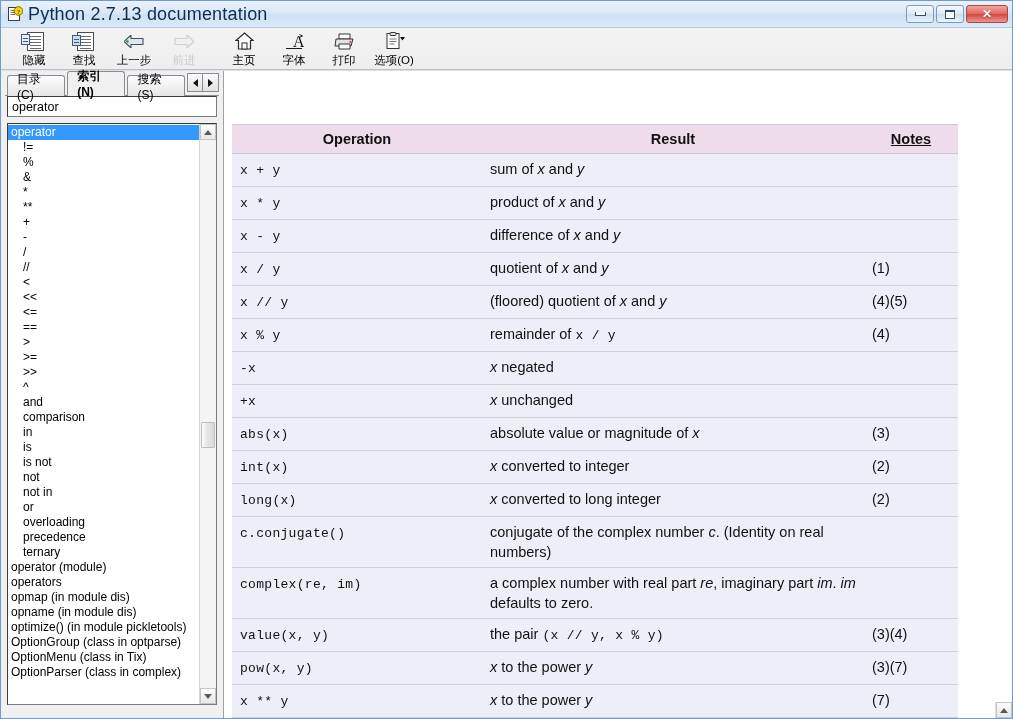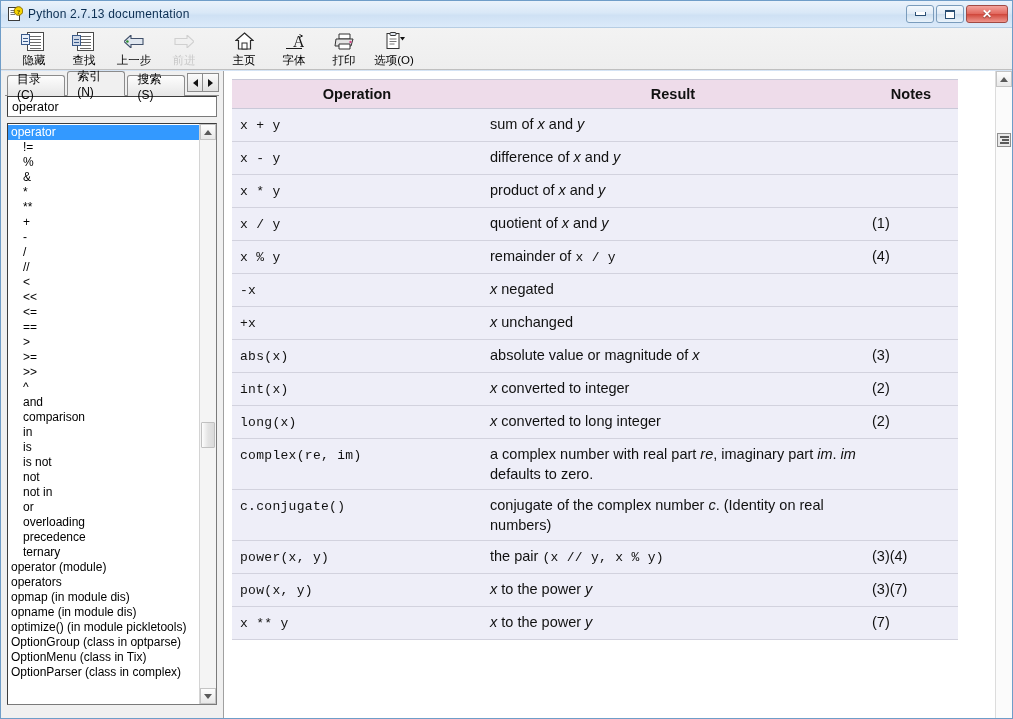--- a/index.html
+++ b/index.html
@@ -26,21 +26,21 @@
     display: flex; align-items: center;
     padding-left: 6px;
     background: linear-gradient(180deg,#eaf2fb 0%, #d9e8f7 45%, #cfe1f4 55%, #dbeafa 100%);
     border-bottom: 1px solid #b6cde3;
   }
   #title-icon {
     width: 16px; height: 16px; margin-right: 5px;
     position: relative; flex: 0 0 auto;
   }
   #title-text {
-    font-size: 12px; color: #0b2e52;
+    font-size: 18px; color: #0b2e52;
     letter-spacing: .2px; white-space: nowrap;
   }
   #win-buttons {
     margin-left: auto; display: flex; gap: 2px;
     padding-right: 4px;
   }
   .winbtn {
     width: 28px; height: 18px;
     border: 1px solid #7a9cbc;
     border-radius: 3px;
@@ -130,21 +130,21 @@
     background: linear-gradient(180deg,#fdfdfd 0%, #e6e6e6 100%);
     border: 1px solid #8c8c8c; border-bottom: none;
     border-radius: 3px 3px 0 0;
     margin-right: 2px; cursor: pointer;
     position: relative; top: 1px;
   }
   .nav-tab.active {
     height: 25px; top: 1px;
     background: #f0f0f0;
     border-bottom: 1px solid #f0f0f0;
-    z-index: 2; font-weight: normal;
+    z-index: 2; font-weight: bold;
   }
   .tab-spin {
     margin-left: auto; display:flex; align-self: center; margin-bottom: 1px;
   }
   .spin-btn {
     width: 16px; height: 19px;
     border: 1px solid #8c8c8c;
     background: linear-gradient(180deg,#fbfbfb 0%, #e2e2e2 100%);
     display:flex;align-items:center;justify-content:center;
     cursor:pointer;
@@ -214,20 +214,21 @@
     cursor: pointer;
   }
 
   
   #contentpane {
     flex: 1 1 auto;
     background: #fff;
     border-left: 1px solid #a0a0a0;
     position: relative;
     display:flex;
+    align-items:flex-end;
   }
   #doc {
     flex: 1 1 auto;
     position: relative;
     overflow: hidden;
     padding: 0;
   }
 
   
   table.optable {
@@ -249,21 +250,21 @@
     padding: 5px 8px;
     border-bottom: 1px solid #d2d2de;
     vertical-align: top;
     font-size: 14.5px;
     color: #111;
     line-height: 20px;
   }
   td.op-col { width: 250px; }
   td.notes-col { width: 94px; }
   th.op-col { width: 250px; }
-  th.notes-col { width: 94px; }
+  th.notes-col { width: 94px; text-decoration: underline; }
   .mono {
     font-family: "Liberation Mono", monospace;
     font-size: 13px;
     letter-spacing: .3px;
   }
   .var { font-style: italic; }
 
   
   #doc-scroll {
     width: 17px; flex: 0 0 17px;
@@ -519,35 +520,40 @@
               <th class="notes-col">Notes</th>
             </tr>
           </thead>
           <tbody id="optable-body">
               <tr>
                 <td class="op-col"><span class="mono">x + y</span></td>
                 <td>sum of <span class="var">x</span> and <span class="var">y</span></td>
                 <td class="notes-col"></td>
               </tr>
               <tr>
+                <td class="op-col"><span class="mono">x * y</span></td>
+                <td>product of <span class="var">x</span> and <span class="var">y</span></td>
+                <td class="notes-col"></td>
+              </tr>
+              <tr>
                 <td class="op-col"><span class="mono">x - y</span></td>
                 <td>difference of <span class="var">x</span> and <span class="var">y</span></td>
                 <td class="notes-col"></td>
               </tr>
               <tr>
-                <td class="op-col"><span class="mono">x * y</span></td>
-                <td>product of <span class="var">x</span> and <span class="var">y</span></td>
-                <td class="notes-col"></td>
-              </tr>
-              <tr>
                 <td class="op-col"><span class="mono">x / y</span></td>
                 <td>quotient of <span class="var">x</span> and <span class="var">y</span></td>
                 <td class="notes-col">(1)</td>
               </tr>
               <tr>
+                <td class="op-col"><span class="mono">x // y</span></td>
+                <td>(floored) quotient of <span class="var">x</span> and <span class="var">y</span></td>
+                <td class="notes-col">(4)(5)</td>
+              </tr>
+              <tr>
                 <td class="op-col"><span class="mono">x % y</span></td>
                 <td>remainder of <span class="mono">x / y</span></td>
                 <td class="notes-col">(4)</td>
               </tr>
               <tr>
                 <td class="op-col"><span class="mono">-x</span></td>
                 <td><span class="var">x</span> negated</td>
                 <td class="notes-col"></td>
               </tr>
               <tr>
@@ -564,31 +570,31 @@
                 <td class="op-col"><span class="mono">int(x)</span></td>
                 <td><span class="var">x</span> converted to integer</td>
                 <td class="notes-col">(2)</td>
               </tr>
               <tr>
                 <td class="op-col"><span class="mono">long(x)</span></td>
                 <td><span class="var">x</span> converted to long integer</td>
                 <td class="notes-col">(2)</td>
               </tr>
               <tr>
+                <td class="op-col"><span class="mono">c.conjugate()</span></td>
+                <td>conjugate of the complex number <span class="var">c</span>. (Identity on real numbers)</td>
+                <td class="notes-col"></td>
+              </tr>
+              <tr>
                 <td class="op-col"><span class="mono">complex(re, im)</span></td>
                 <td>a complex number with real part <span class="var">re</span>, imaginary part <span class="var">im</span>. <span class="var">im</span> defaults to zero.</td>
                 <td class="notes-col"></td>
               </tr>
               <tr>
-                <td class="op-col"><span class="mono">c.conjugate()</span></td>
-                <td>conjugate of the complex number <span class="var">c</span>. (Identity on real numbers)</td>
-                <td class="notes-col"></td>
-              </tr>
-              <tr>
-                <td class="op-col"><span class="mono">power(x, y)</span></td>
+                <td class="op-col"><span class="mono">value(x, y)</span></td>
                 <td>the pair <span class="mono">(x // y, x % y)</span></td>
                 <td class="notes-col">(3)(4)</td>
               </tr>
               <tr>
                 <td class="op-col"><span class="mono">pow(x, y)</span></td>
                 <td><span class="var">x</span> to the power <span class="var">y</span></td>
                 <td class="notes-col">(3)(7)</td>
               </tr>
               <tr>
                 <td class="op-col"><span class="mono">x ** y</span></td>

